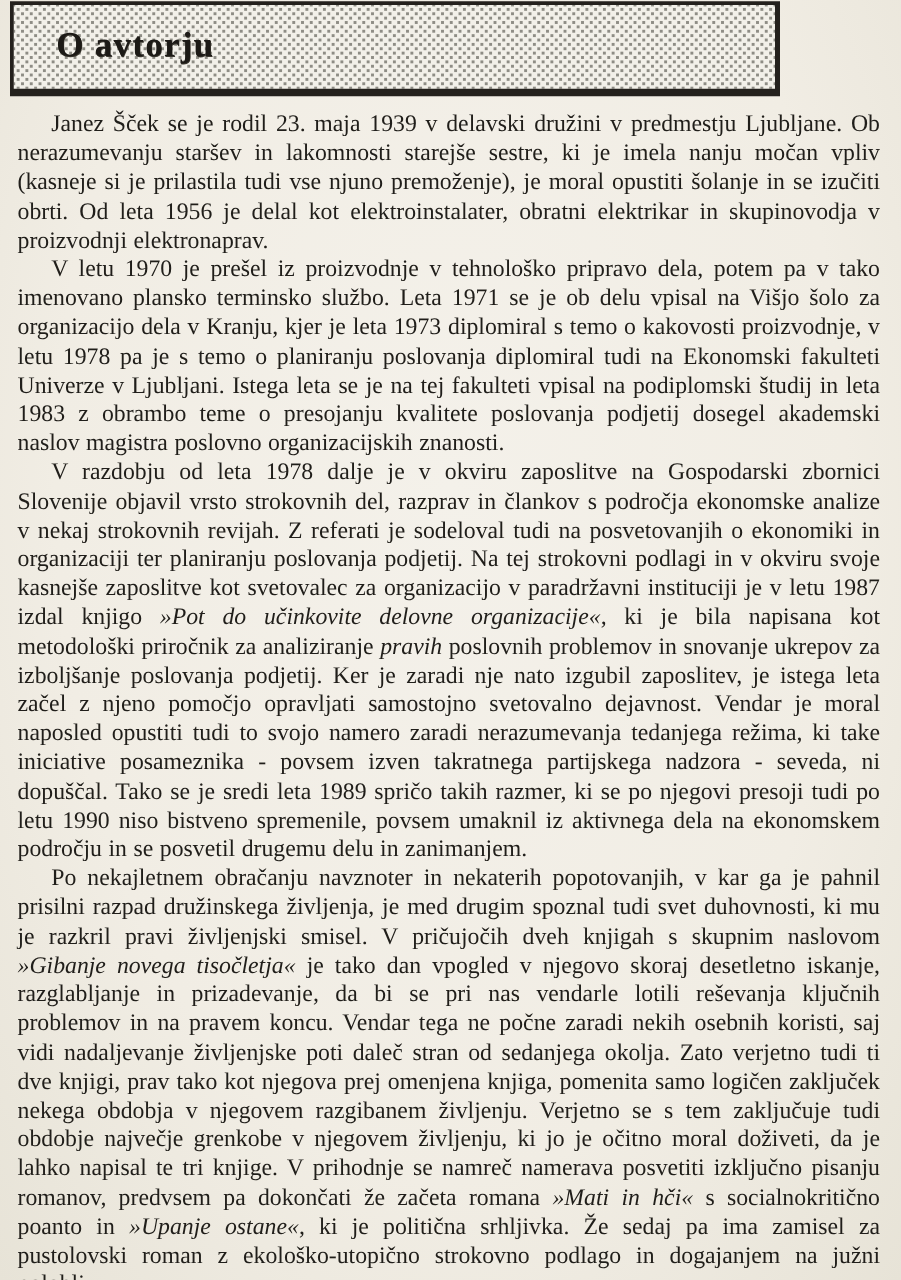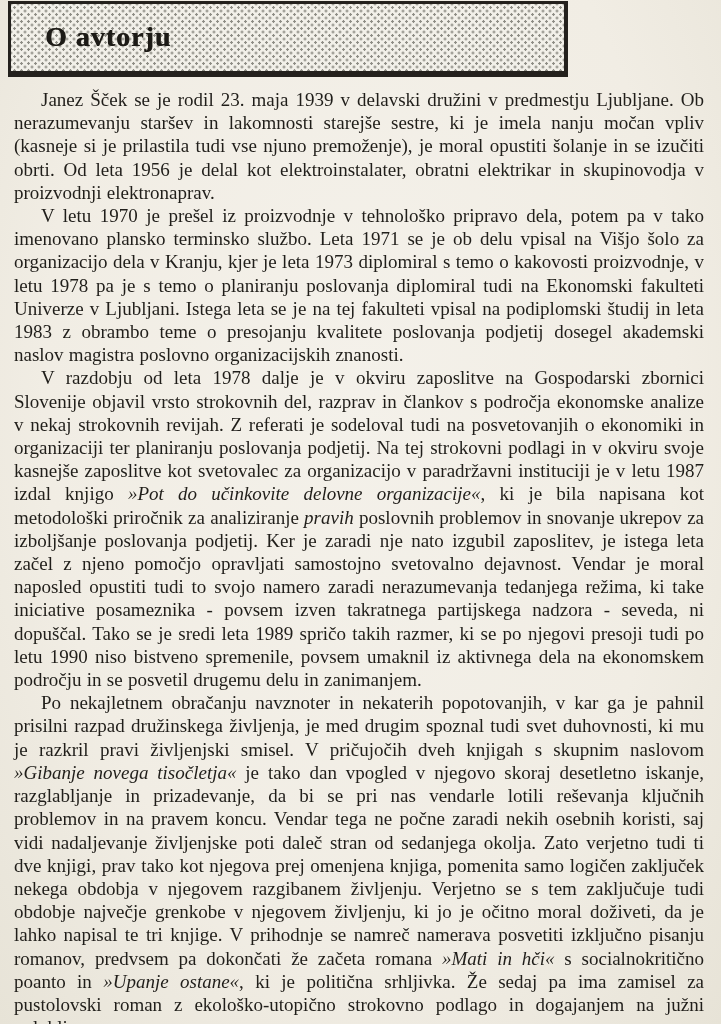--- a/index.html
+++ b/index.html
@@ -12,21 +12,21 @@
   html,body{margin:0;padding:0;}
   body{
     width:721px;height:1024px;
     position:relative;overflow:hidden;
     background:radial-gradient(ellipse at 50% 38%, #f4f1ea 0%, var(--paper) 62%, #e7e3d7 100%);
     font-family:"Liberation Serif", serif;
     color:var(--ink);
   }
   .header-box{
     position:absolute;
-    left:8px;top:1px;width:560px;height:76px;
+    left:8px;top:1px;width:616px;height:76px;
     background-color:var(--pattern-bg);
     background-image:
       radial-gradient(circle, var(--dot) 1.15px, transparent 1.45px),
       radial-gradient(circle, var(--dot) 1.15px, transparent 1.45px);
     background-size:7px 7px;
     background-position:0 0, 3.5px 3.5px;
     border:3px solid #24211d;
     border-right-width:4px;
     border-bottom-width:6px;
   }

